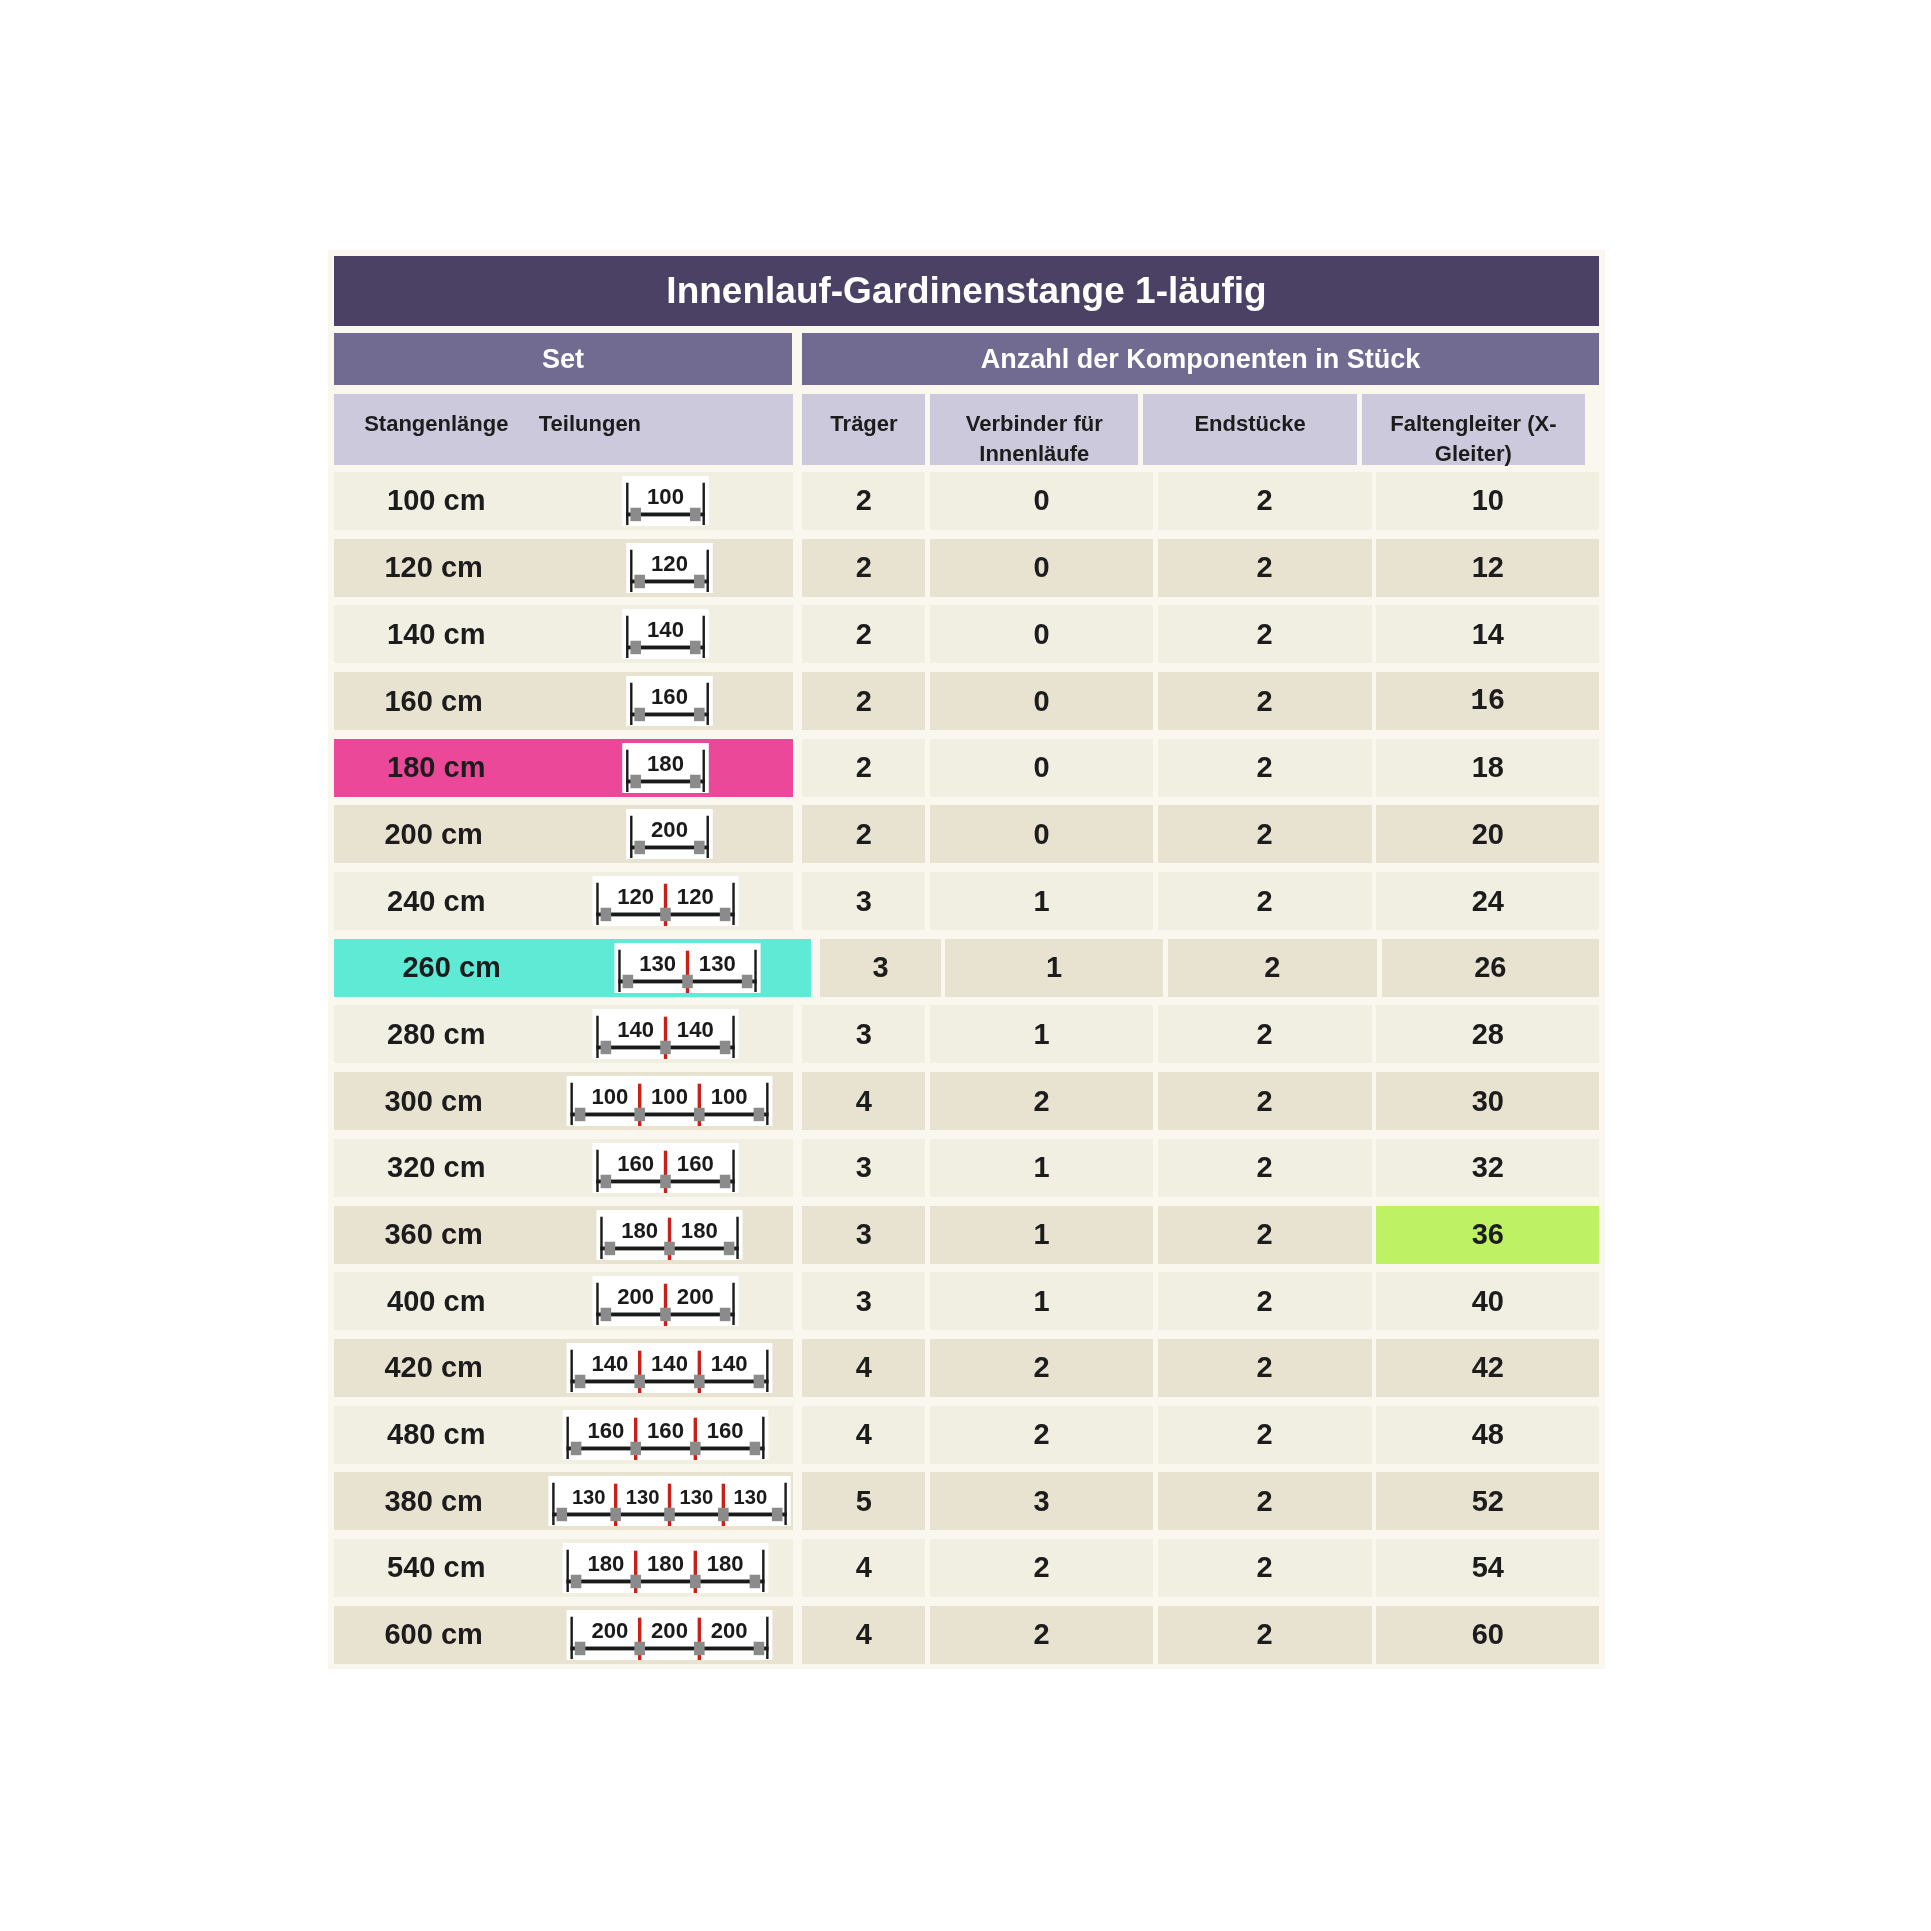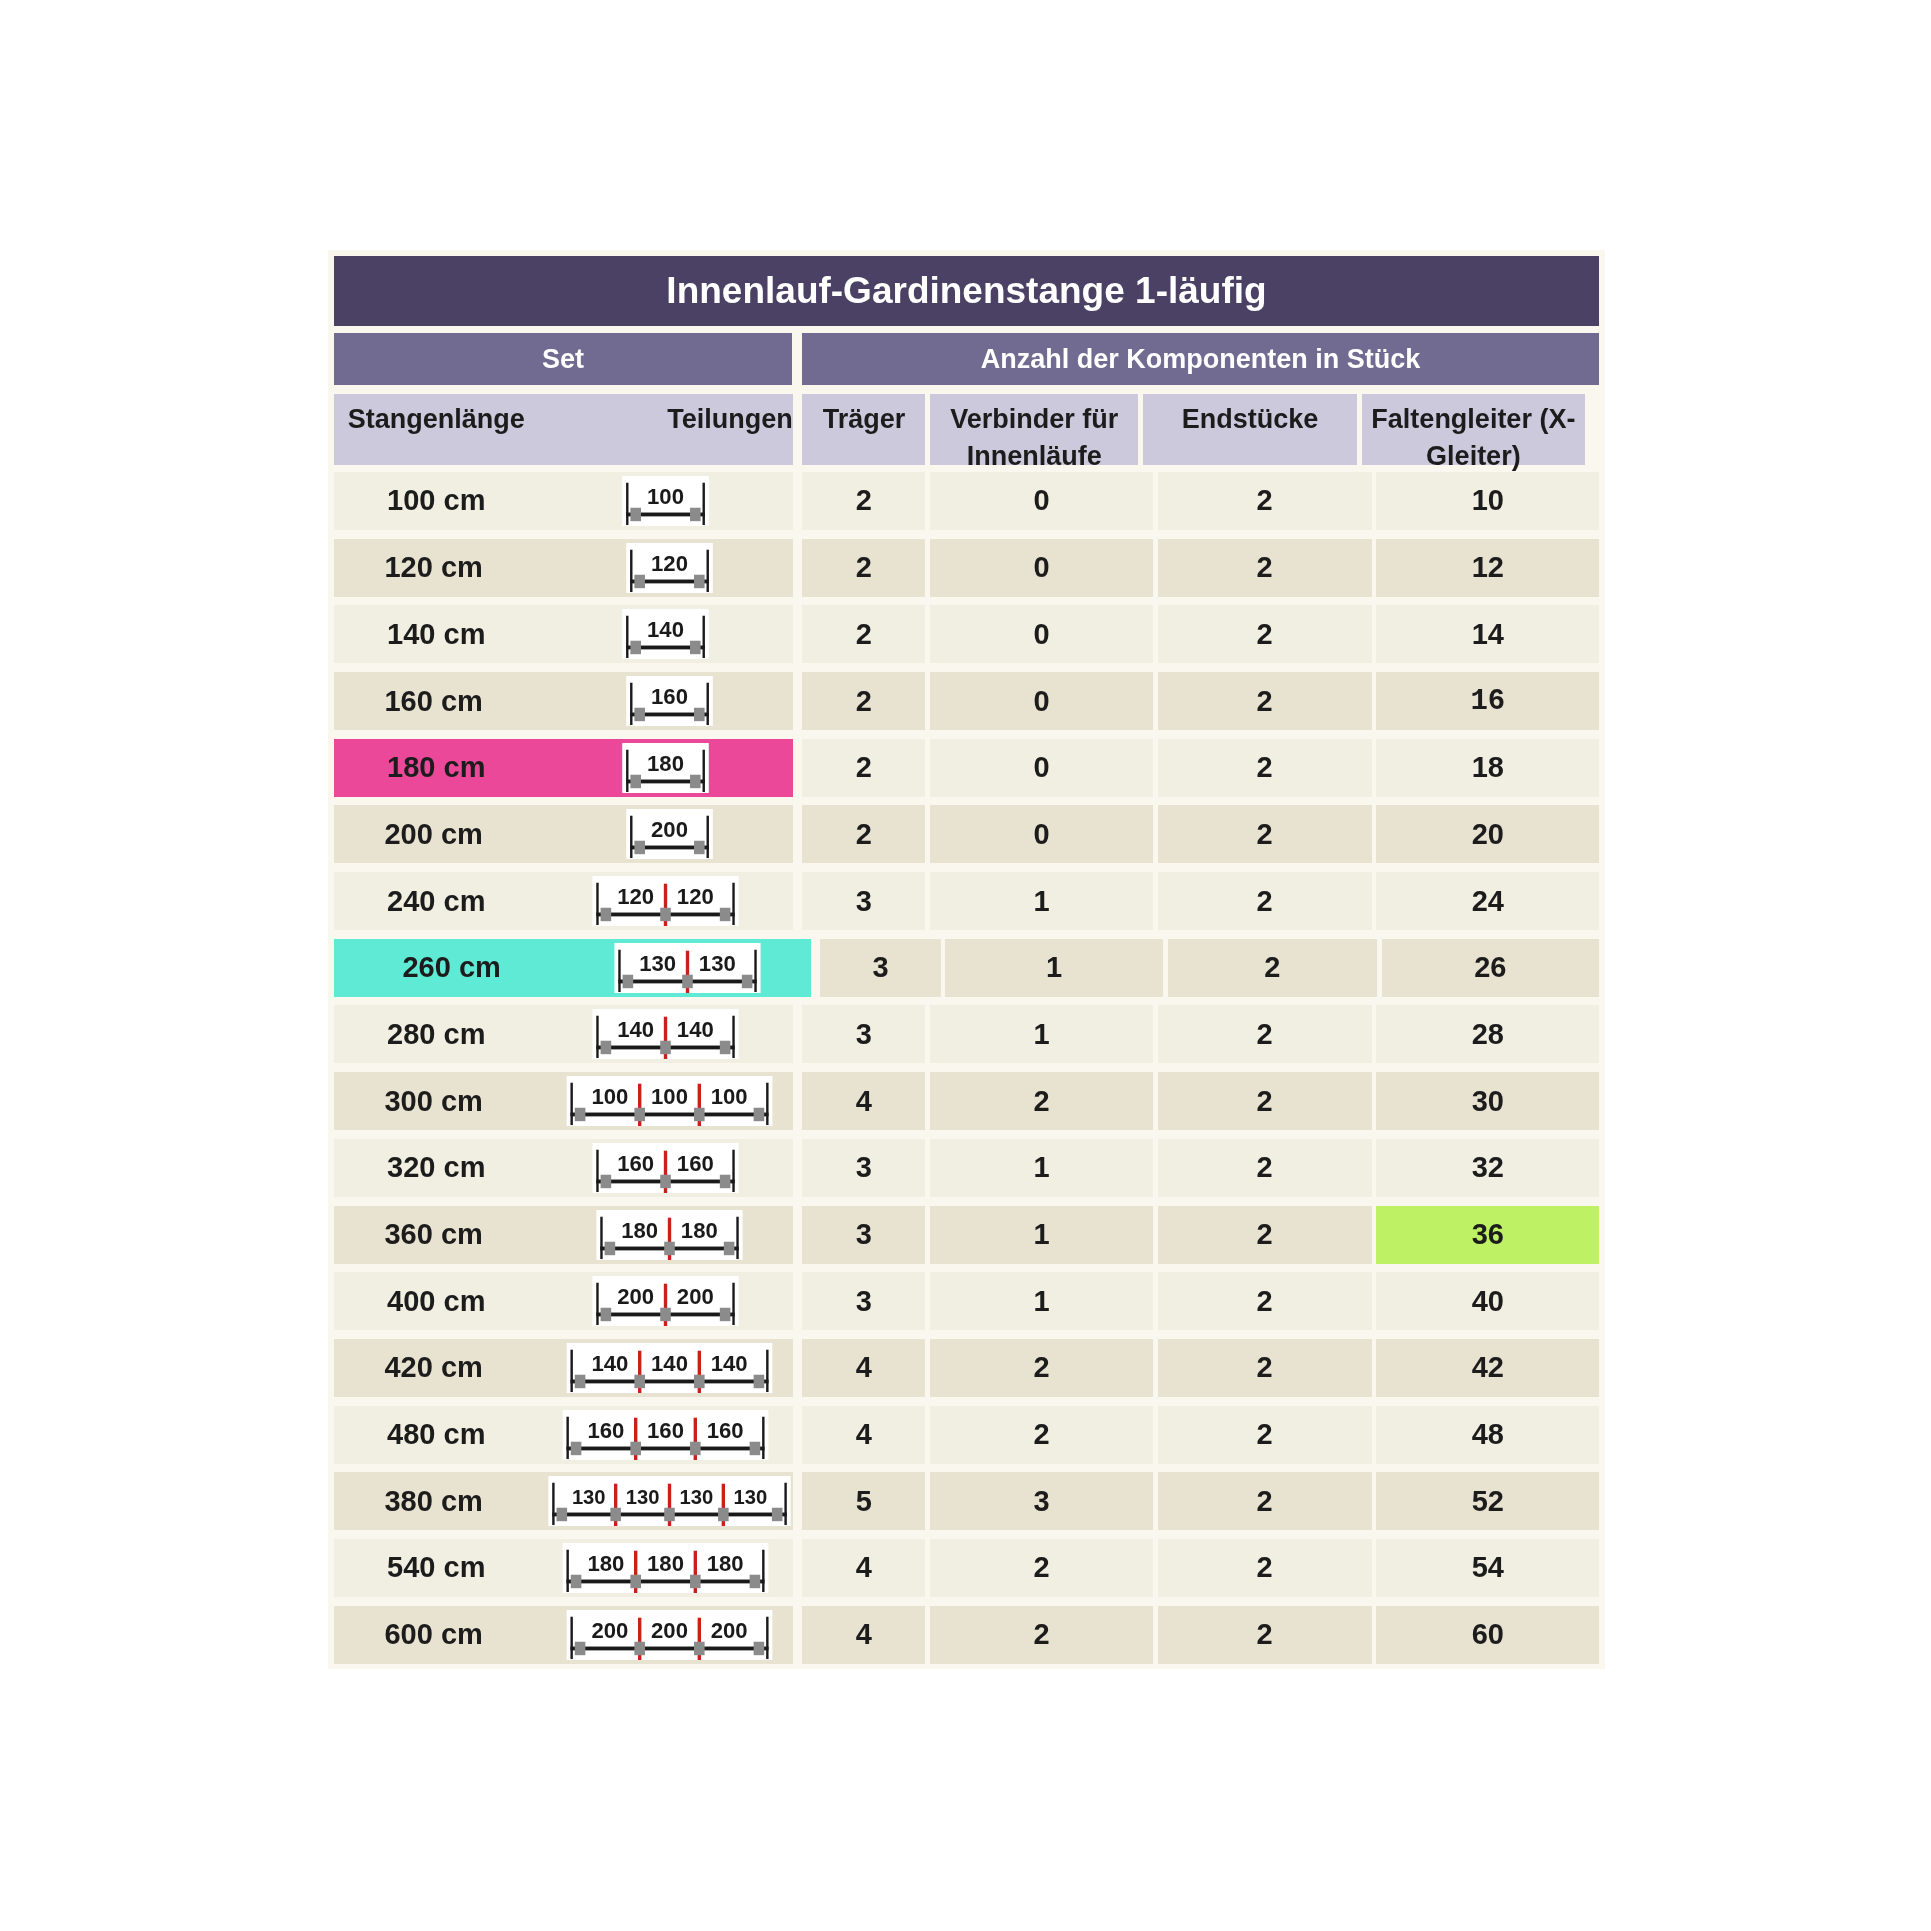--- a/index.html
+++ b/index.html
@@ -26,26 +26,26 @@
   .groupcell{
     height:52px;background:#716b92;color:#ffffff;
     display:flex;align-items:center;justify-content:center;
     font-size:27px;font-weight:bold;
   }
   .g-set{width:459px;margin-right:9.7px;}
   .g-comp{width:798px;}
   .headrow{display:flex;margin-bottom:6.8px;}
   .headcell{
     height:71px;background:#cdc9dd;
-    box-sizing:border-box;padding-top:7px;
-    text-align:center;font-size:27px;font-weight:600;line-height:1.35;
+    box-sizing:border-box;padding-top:15px;
+    text-align:center;font-size:22px;font-weight:600;line-height:1.35;
   }
   .h-set{width:459px;margin-right:9.7px;display:flex;}
   .h-set .sub1{width:205px;text-align:center;}
-  .h-set .sub2{width:254px;text-align:right;}
+  .h-set .sub2{width:254px;text-align:left;}
   .h-traeger{width:123px;margin-right:4.8px;}
   .h-verbinder{width:223px;margin-right:4.8px;padding-left:7.7px;padding-right:7.7px;width:208px;}
   .h-endstuecke{width:214px;margin-right:4.8px;}
   .h-faltengleiter{width:223px;}
   .row{display:flex;margin-bottom:8.7px;}
   .row:last-child{margin-bottom:0;}
   .cell{
     height:58px;display:flex;align-items:center;justify-content:center;
     font-size:29px;font-weight:bold;
   }

